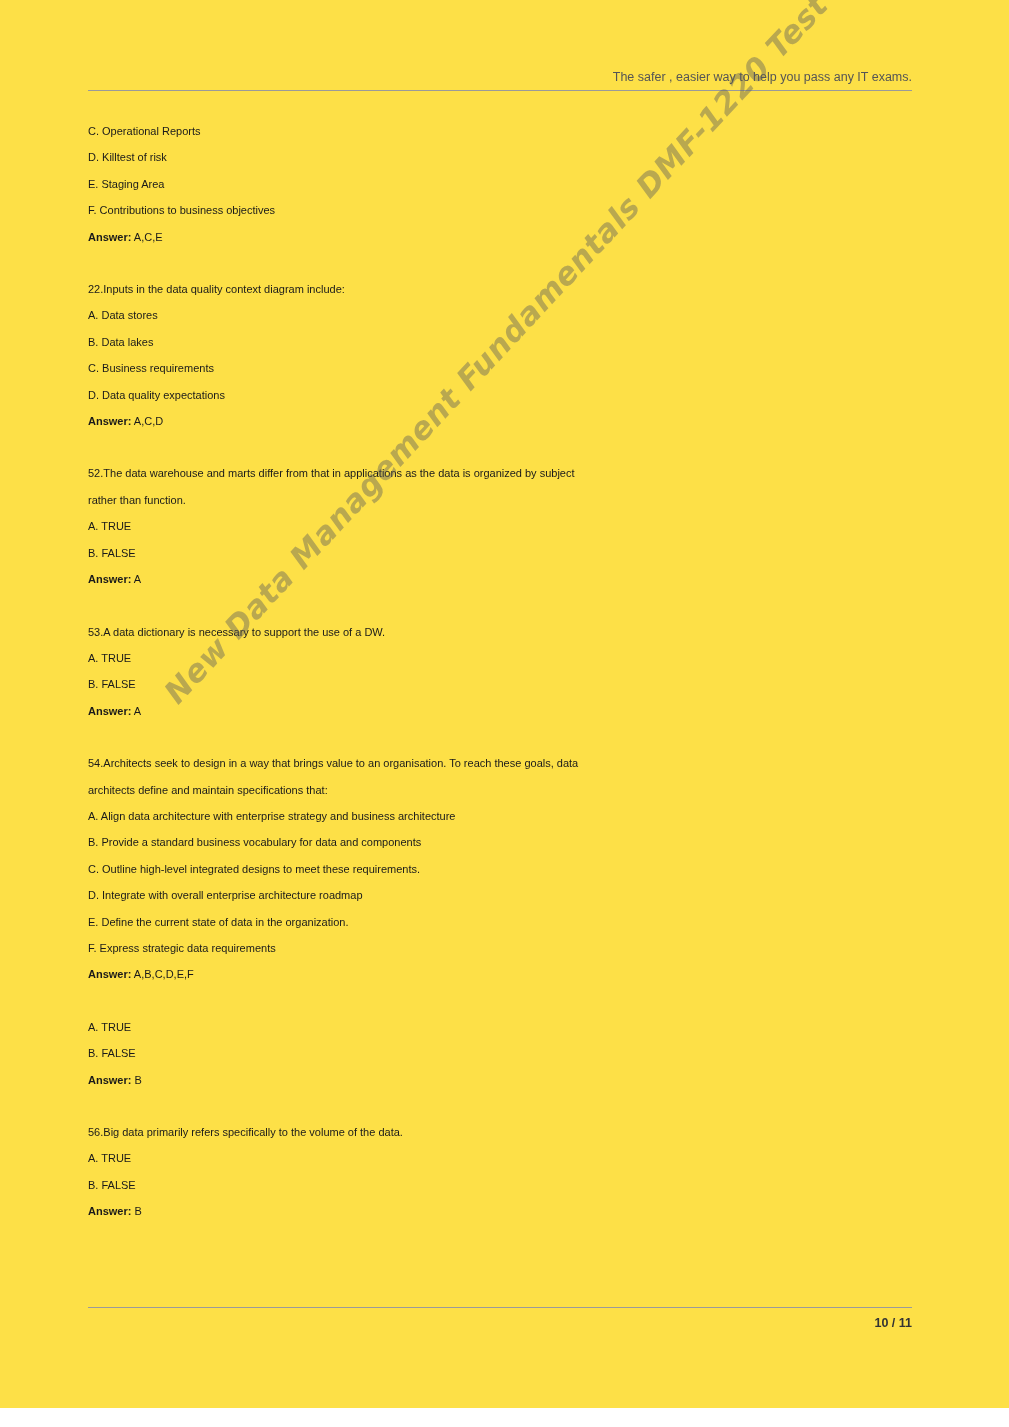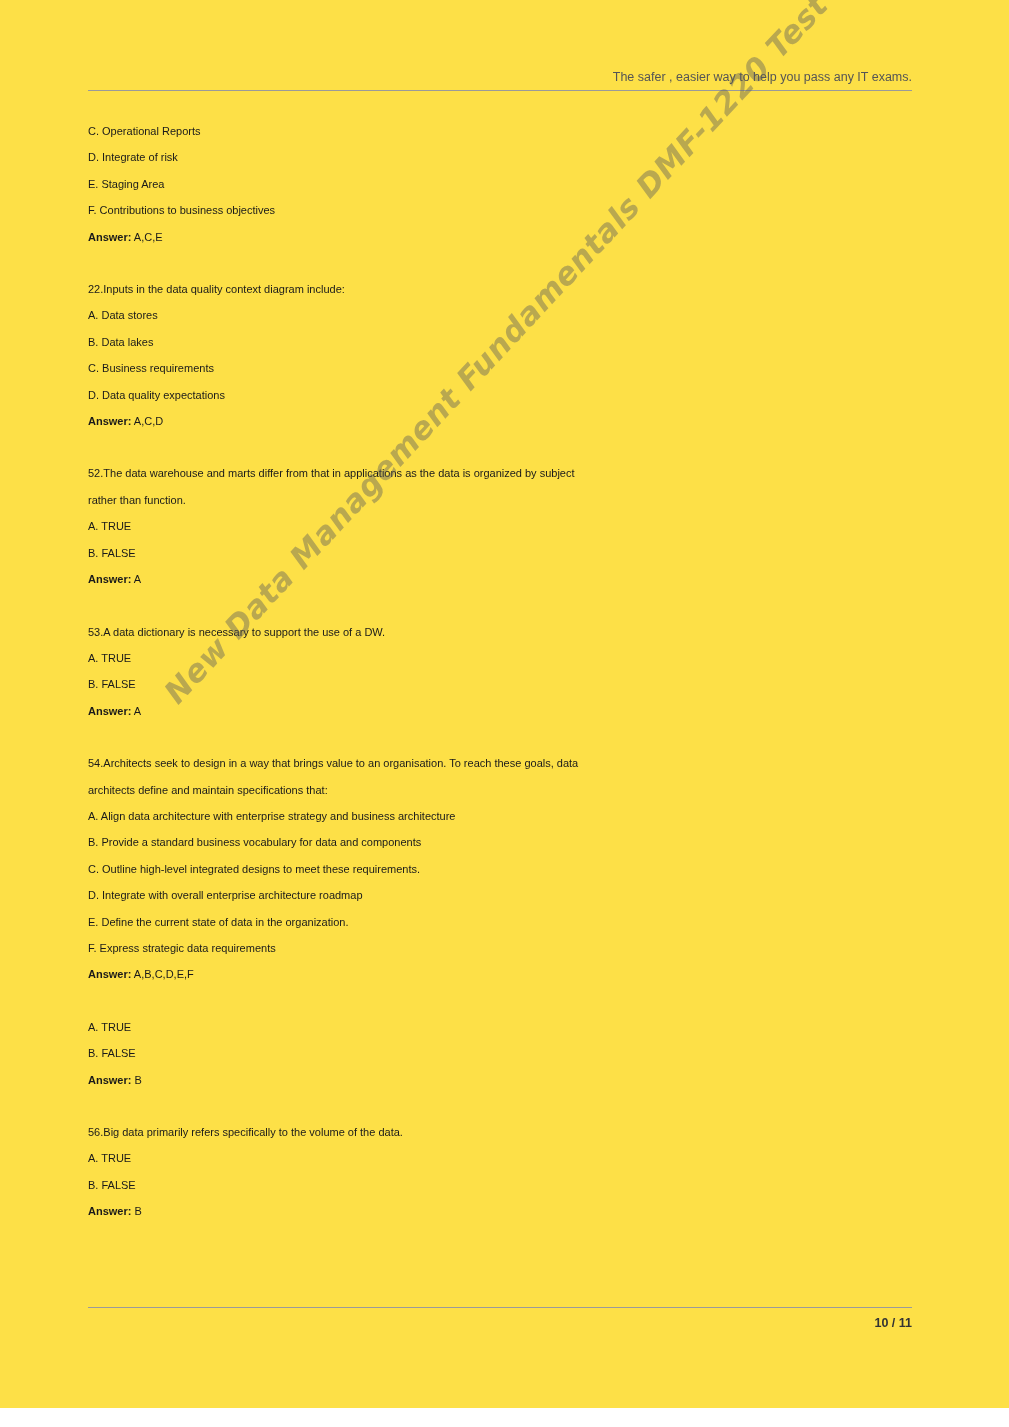--- a/index.html
+++ b/index.html
@@ -93,21 +93,21 @@
 
 <div class="page">
 
   <div class="header">
     <span>The safer , easier way to help you pass any IT exams.</span>
   </div>
 
   <div class="content" id="body-root">
       <div class="block">
         <div class="line">C. Operational Reports</div>
-        <div class="line">D. Integrate of risk</div>
+        <div class="line">D. Killtest of risk</div>
         <div class="line">E. Staging Area</div>
         <div class="line">F. Contributions to business objectives</div>
         <div class="line bold-label"><b>Answer:</b><span> A,C,E</span></div>
       </div>
       <div class="gap"></div>
       <div class="block">
         <div class="line">22.Inputs in the data quality context diagram include:</div>
         <div class="line">A. Data stores</div>
         <div class="line">B. Data lakes</div>
         <div class="line">C. Business requirements</div>

